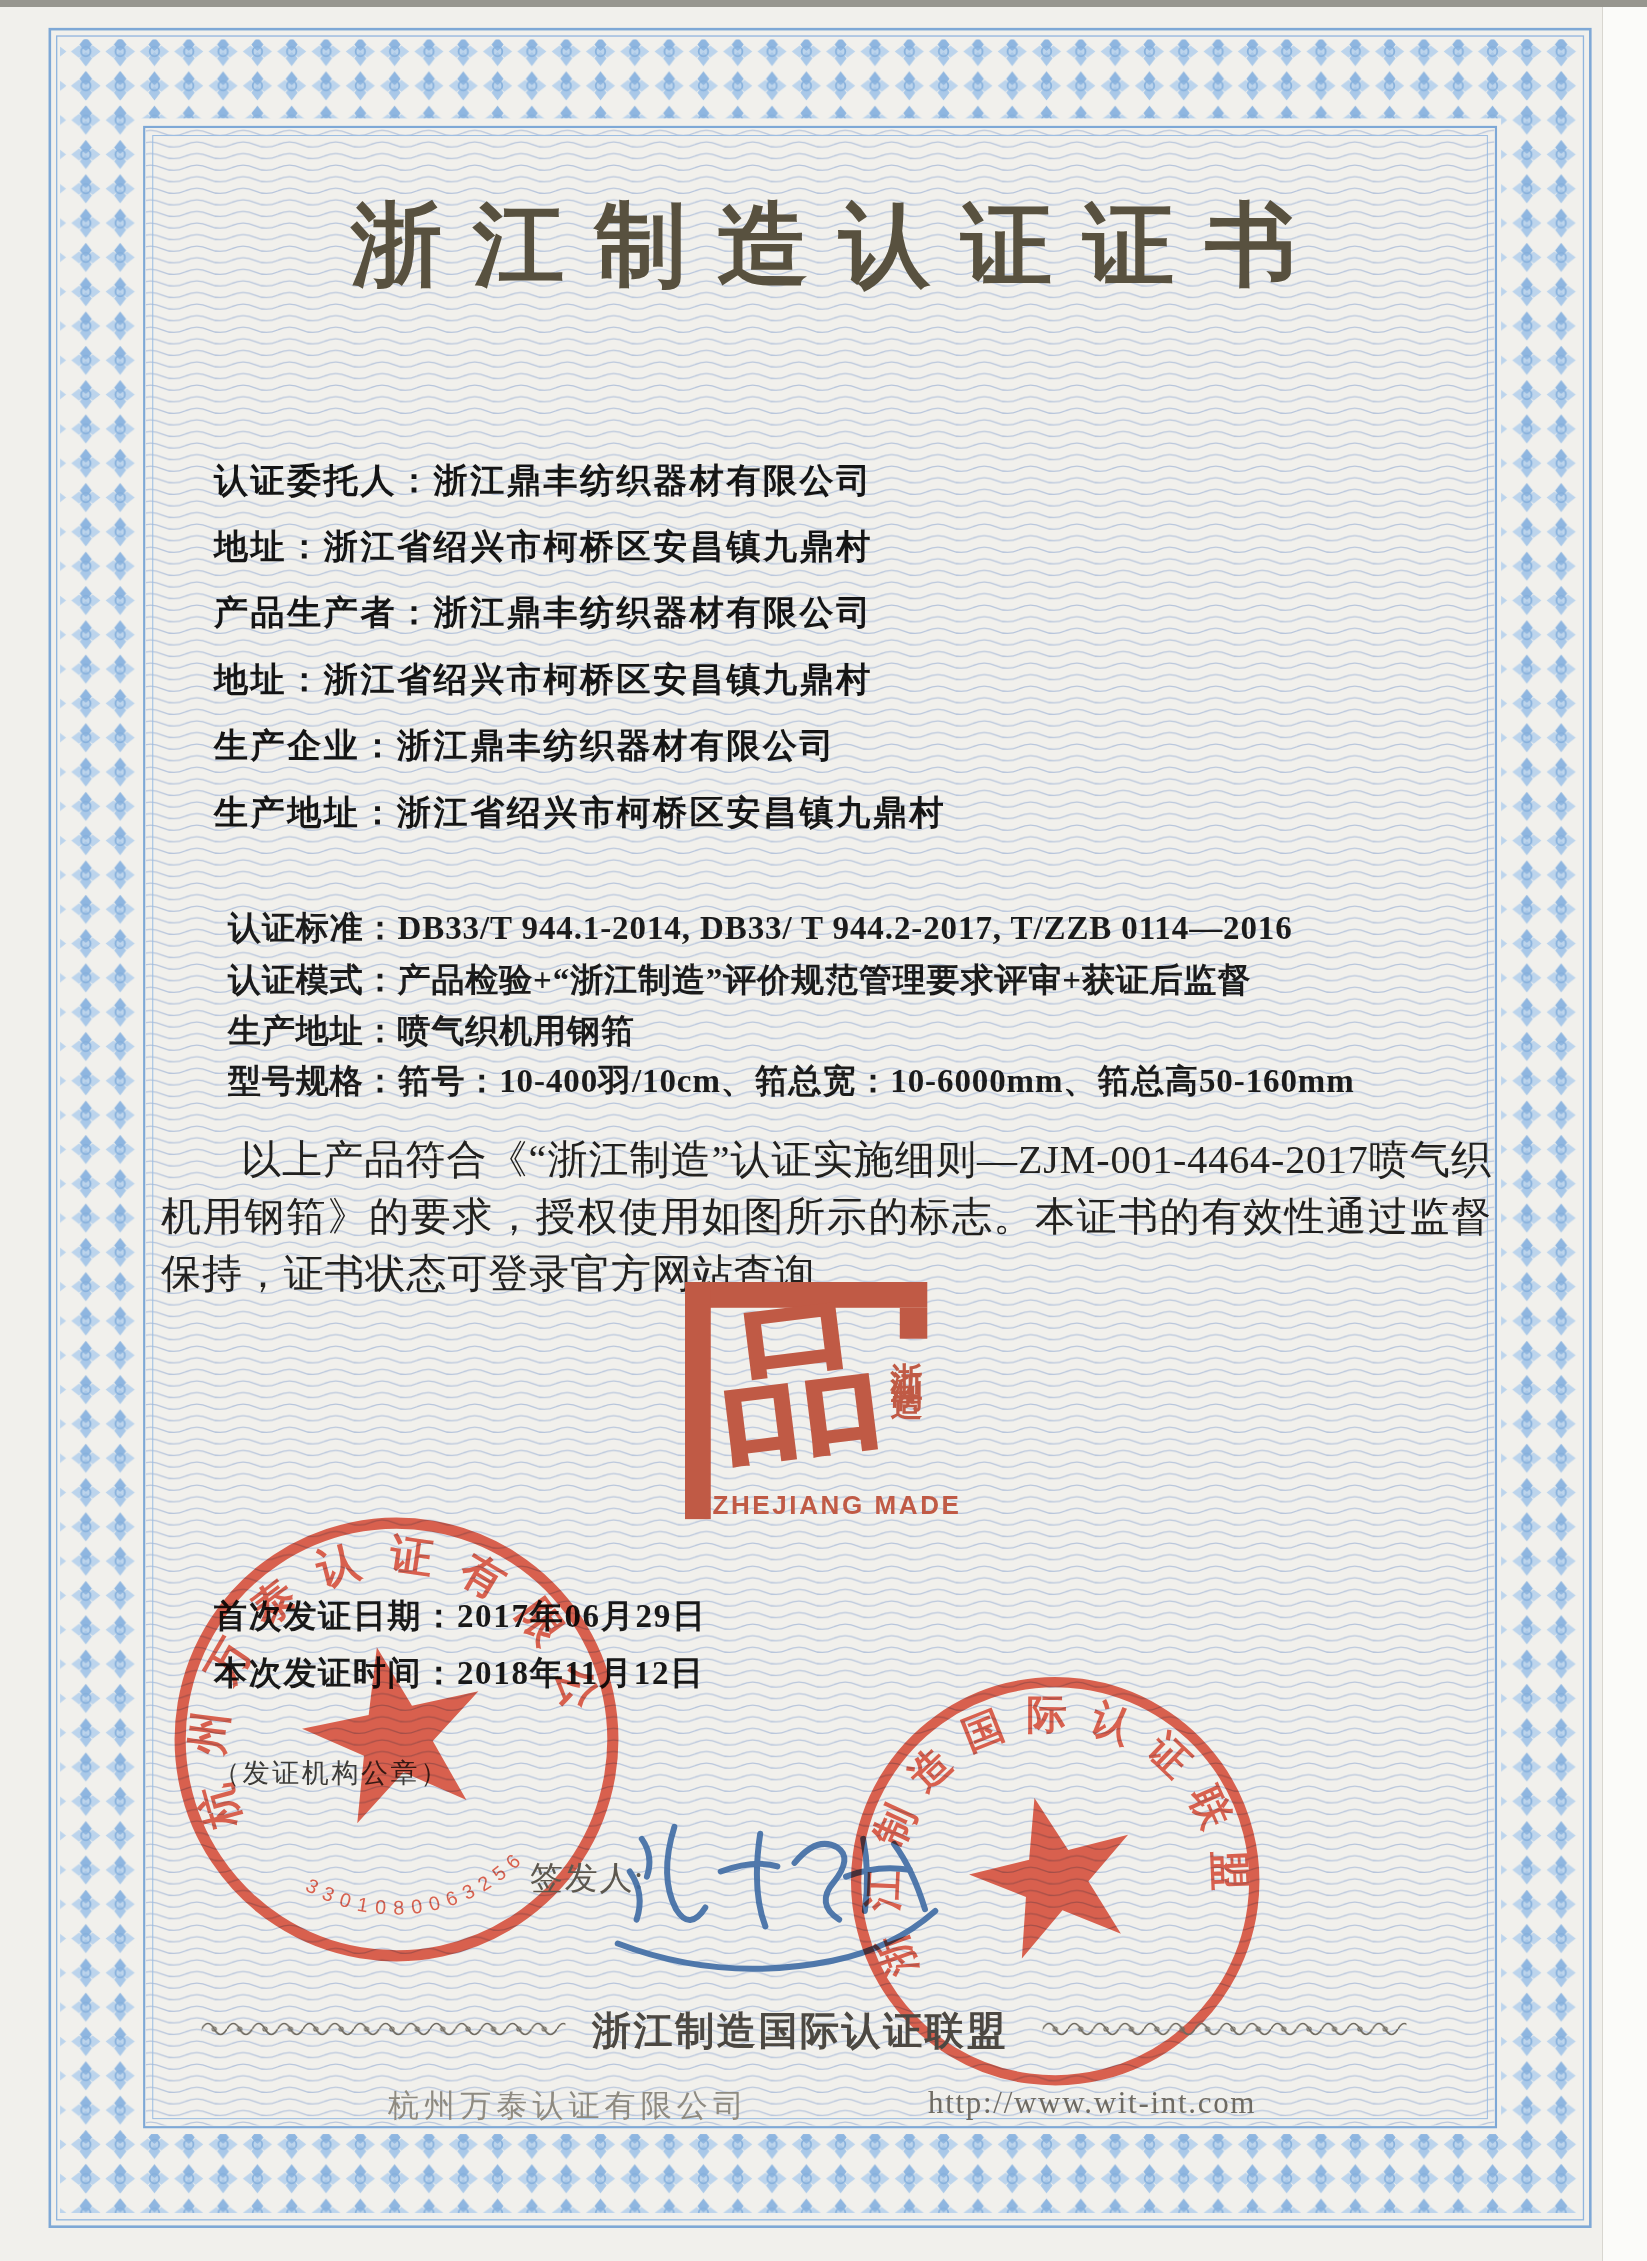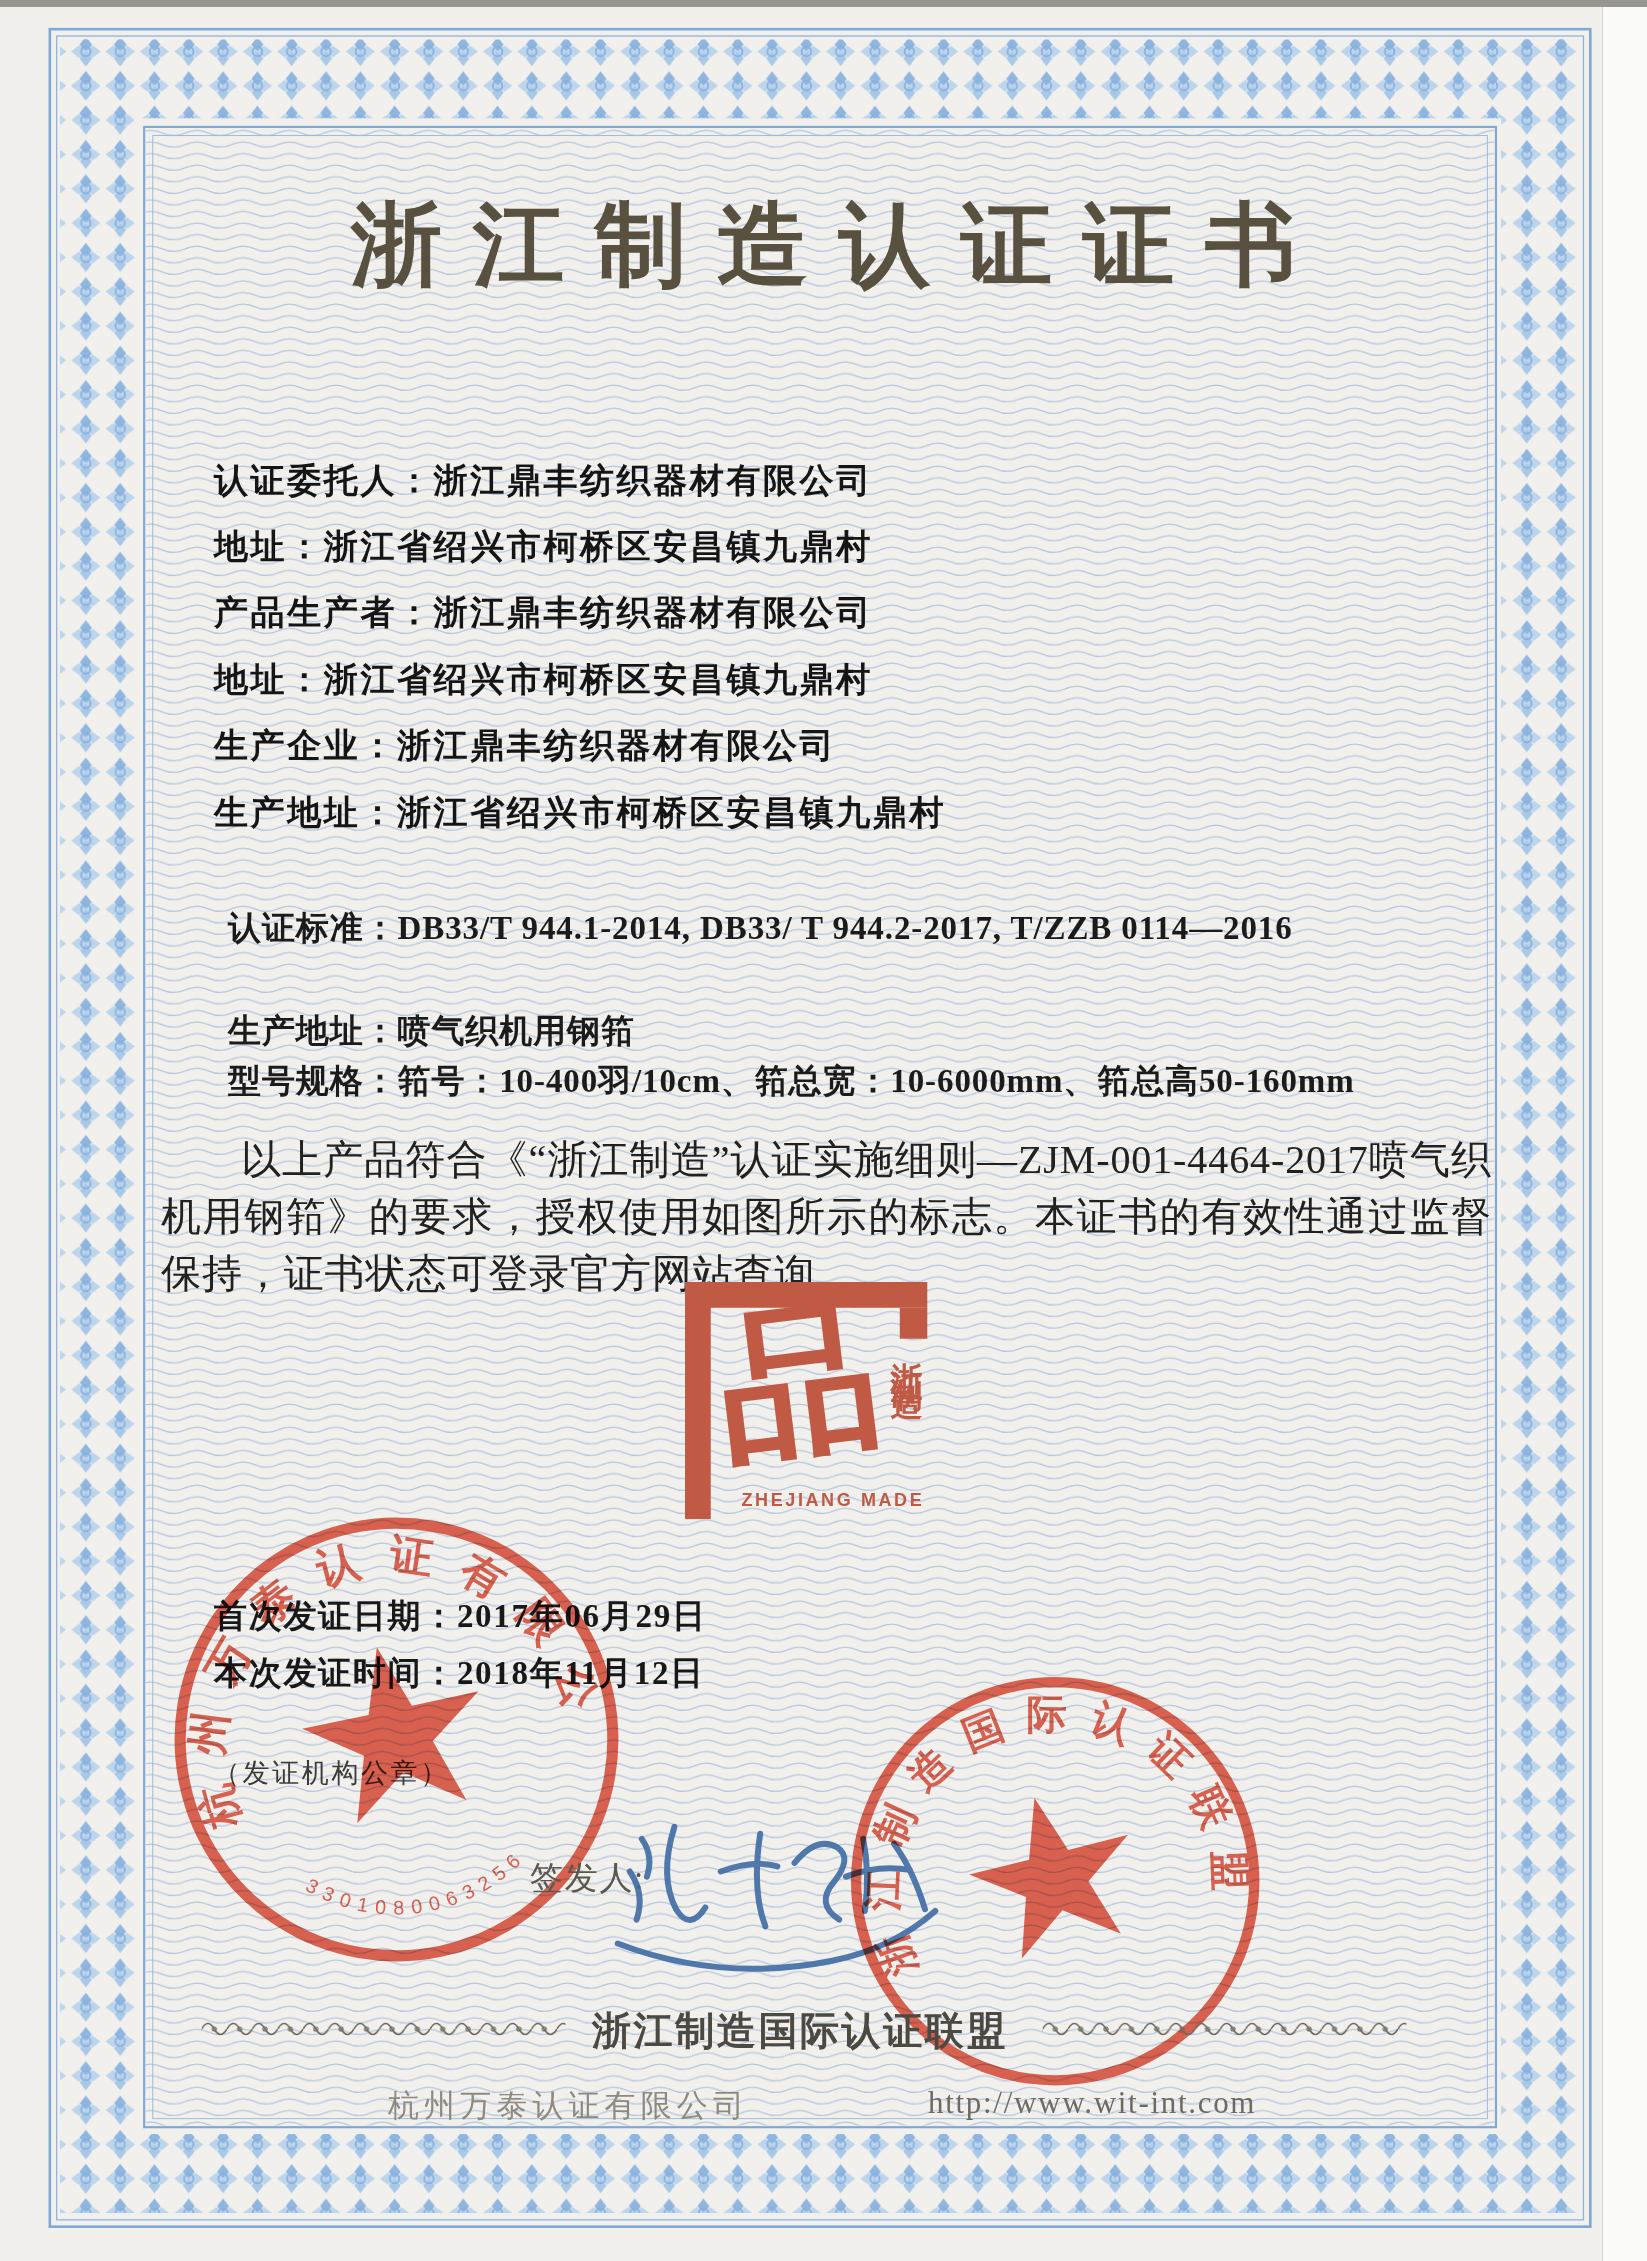--- a/index.html
+++ b/index.html
@@ -25,22 +25,22 @@
   .signer{left:530px;top:1856px;font-size:33px;color:#5c574e;letter-spacing:1.7px;}
   .alliance{left:592px;top:2004px;width:463px;font-size:39px;font-weight:700;color:#4c4842;
             letter-spacing:2.6px;font-family:"Liberation Sans",sans-serif;white-space:nowrap;}
   .footco{left:388px;top:2085px;font-size:31px;color:#8e8a80;letter-spacing:5.1px;white-space:nowrap;}
   .footurl{left:928px;top:2085px;font-size:31px;color:#6e6a62;letter-spacing:1.7px;white-space:nowrap;}
   .logo{left:685px;top:1282px;width:244px;height:244px;}
   .logo .mark{position:absolute;left:19px;top:6.9px;width:189px;height:189px;font-size:161px;line-height:189px;
               font-weight:700;color:#c05a45;transform:rotate(-7deg);text-align:center;}
   .logo .vside{position:absolute;right:0px;top:55px;writing-mode:vertical-rl;font-size:32px;font-weight:700;
                color:#c05a45;letter-spacing:8.6px;font-family:"Liberation Sans",sans-serif;}
-  .logo .cap{position:absolute;left:27.5px;top:208px;font-size:18px;font-weight:700;color:#c05a45;
-             letter-spacing:2.6px;font-family:"Liberation Sans",sans-serif;white-space:nowrap;margin-left:29px;}
+  .logo .cap{position:absolute;left:27.5px;top:208px;font-size:26px;font-weight:700;color:#c05a45;
+             letter-spacing:2.6px;font-family:"Liberation Sans",sans-serif;white-space:nowrap;}
   .seal{mix-blend-mode:multiply;opacity:.85;}
 </style>
 </head>
 <body>
 
 <div class="page">
   <div class="scan-top"></div>
   <div class="paper"></div>
   <div class="paper-edge"></div>
 
@@ -72,20 +72,21 @@
 
 
   <div class="abs fieldrow" style="top:458px"><span>认证委托人：</span><span>浙江鼎丰纺织器材有限公司</span></div>
   <div class="abs fieldrow" style="top:524px"><span>地址：</span><span>浙江省绍兴市柯桥区安昌镇九鼎村</span></div>
   <div class="abs fieldrow" style="top:590px"><span>产品生产者：</span><span>浙江鼎丰纺织器材有限公司</span></div>
   <div class="abs fieldrow" style="top:657px"><span>地址：</span><span>浙江省绍兴市柯桥区安昌镇九鼎村</span></div>
   <div class="abs fieldrow" style="top:723px"><span>生产企业：</span><span>浙江鼎丰纺织器材有限公司</span></div>
   <div class="abs fieldrow" style="top:790px"><span>生产地址：</span><span>浙江省绍兴市柯桥区安昌镇九鼎村</span></div>
 
   <div class="abs specrow" style="top:906px"><span>认证标准：</span><span>DB33/T 944.1-2014, DB33/ T 944.2-2017, T/ZZB 0114—2016</span></div>
+  <div class="abs specrow" style="top:958px"><span>认证模式：</span><span>产品检验+“浙江制造”评价规范管理要求评审+获证后监督</span></div>
   <div class="abs specrow" style="top:1009px"><span>生产地址：</span><span>喷气织机用钢筘</span></div>
   <div class="abs specrow" style="top:1059px"><span>型号规格：</span><span>筘号：10-400羽/10cm、筘总宽：10-6000mm、筘总高50-160mm</span></div>
 
   <div class="abs statement">以上产品符合《“浙江制造”认证实施细则—ZJM-001-4464-2017喷气织机用钢筘》的要求，授权使用如图所示的标志。本证书的有效性通过监督保持，证书状态可登录官方网站查询。</div>
 
   <div class="abs logo">
     <svg width="244" height="244" style="position:absolute;left:0;top:0" viewBox="0 0 284 284">
       <g fill="#c05a45">
         <rect x="0" y="0" width="282" height="30"></rect>
         <rect x="0" y="0" width="30" height="276"></rect>

